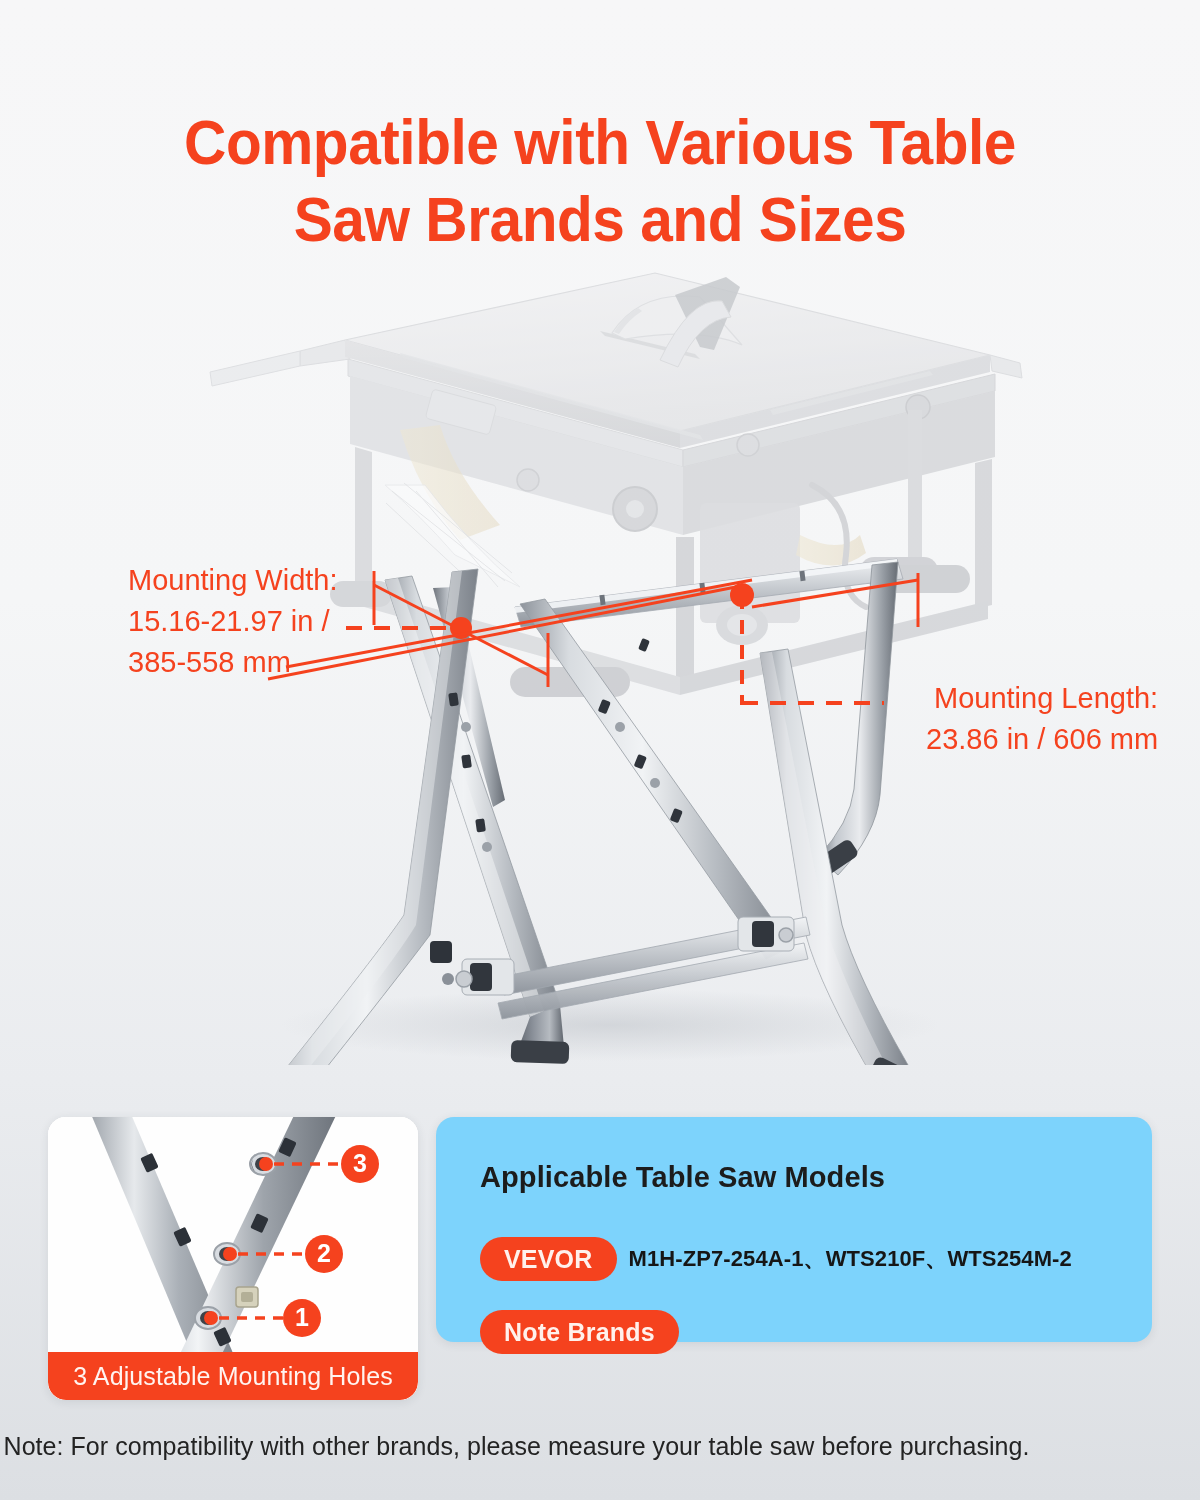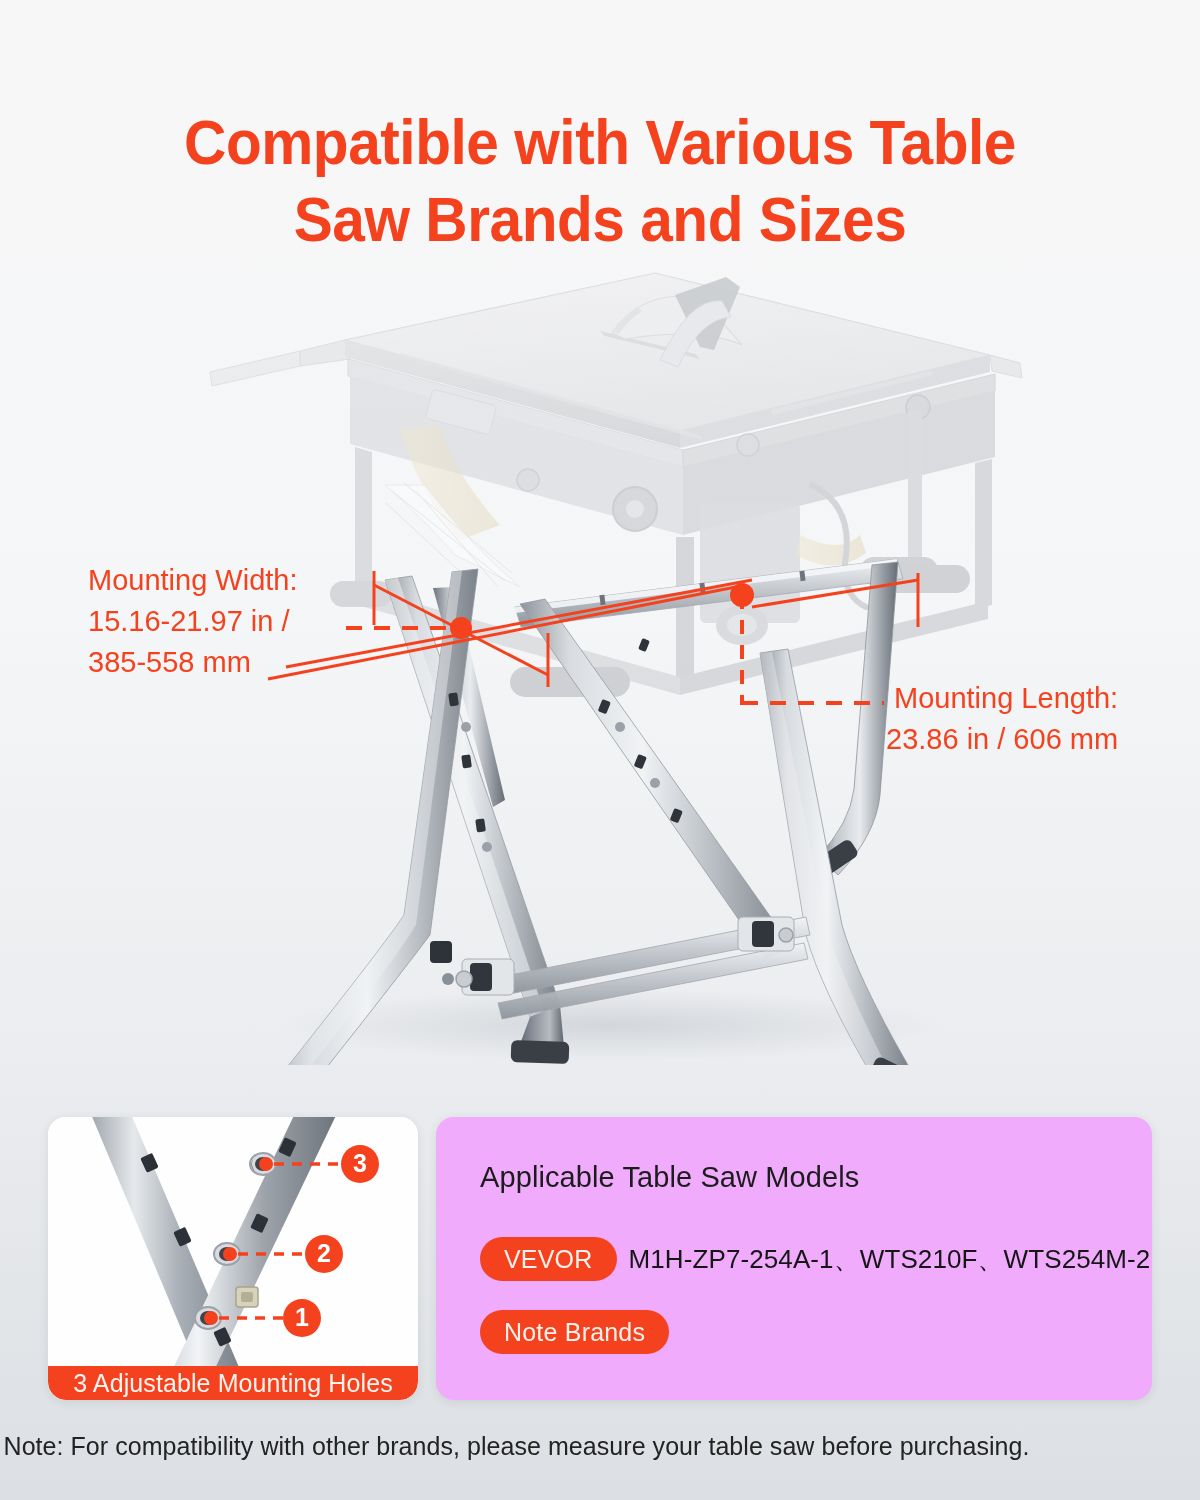--- a/index.html
+++ b/index.html
@@ -45,20 +45,21 @@
   .hero svg { display: block; }
 
   
   .dim-label {
     position: absolute;
     color: #F5421E;
     font-size: 29px;
     line-height: 1.42;
     font-family: "Liberation Sans", sans-serif;
     white-space: pre-line;
+    margin-left: 40px;
   }
   #dim-width-label { left: 88px; top: 560px; text-align: left; }
   #dim-length-label { left: 886px; top: 678px; text-align: right; }
 
   
   .cards {
     position: absolute;
     left: 48px;
     top: 1117px;
     width: 1104px;
@@ -79,39 +80,40 @@
   .card-detail .photo {
     position: absolute;
     inset: 0;
     background: #FEFEFE;
   }
   .caption-bar {
     position: absolute;
     left: 0;
     bottom: 0;
     width: 370px;
-    height: 34px;
+    height: 48px;
     background: #F5421E;
     border-radius: 0 0 18px 18px;
     color: #FFF4F0;
     font-size: 25px;
     display: flex;
     align-items: center;
     justify-content: center;
     letter-spacing: 0.1px;
   }
 
   .card-models {
     flex: 1;
-    height: 283px;
-    background: #f0abfc;
+    height: 225px;
+    background: #7dd3fc;
     border-radius: 18px;
     box-shadow: 0 2px 10px rgba(40,48,60,0.10);
     padding: 44px 0 0 44px;
     box-sizing: border-box;
+    font-weight: bold;
   }
   .models-title {
     font-size: 29px;
     color: #1C1C1C;
     letter-spacing: 0.1px;
   }
   .model-row {
     display: flex;
     align-items: center;
     gap: 20px;
@@ -125,21 +127,21 @@
     font-size: 25px;
     height: 44px;
     display: inline-flex;
     align-items: center;
     justify-content: center;
     padding: 0 24px;
     flex: none;
     letter-spacing: 0.2px;
   }
   .model-text {
-    font-size: 26px;
+    font-size: 22px;
     color: #161616;
     letter-spacing: 0.1px;
     white-space: nowrap;
   }
 
   
   .footer-note {
     position: absolute;
     left: 0;
     top: 1432px;

